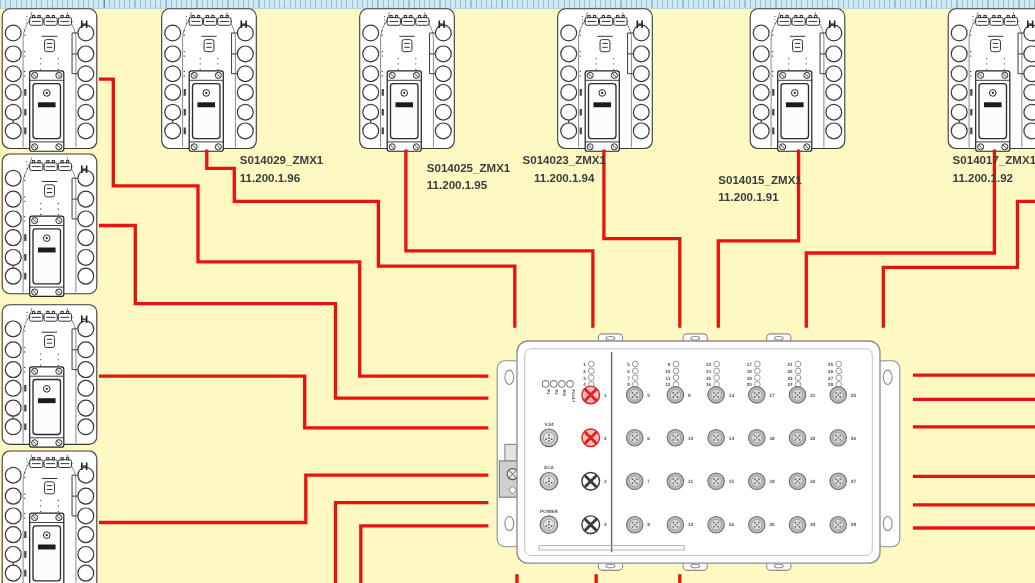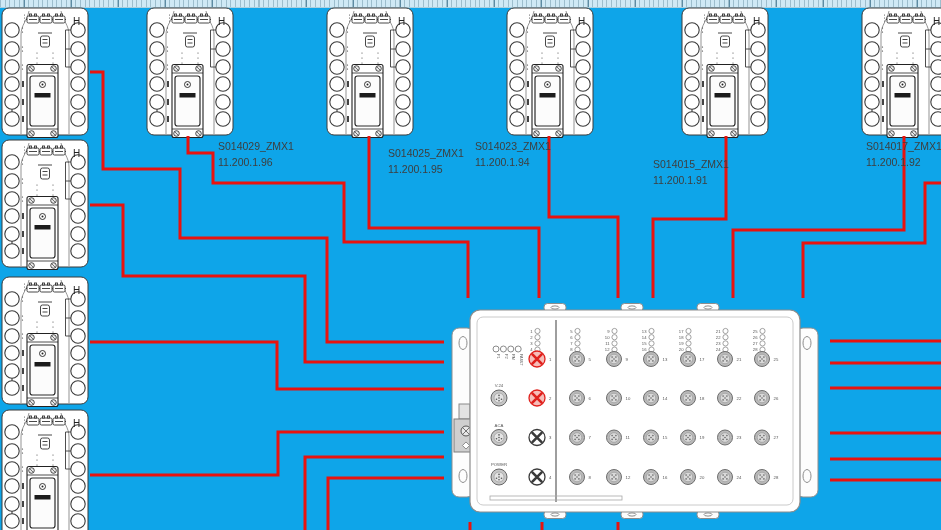--- a/index.html
+++ b/index.html
@@ -1,17 +1,17 @@
 <!DOCTYPE html>
 <html><head>
 <meta charset="utf-8">
 <style>
   html,body{margin:0;padding:0;}
-  .stage{position:relative;width:941px;height:530px;overflow:hidden;background:#0ea5e9;
-         font-family:"Liberation Sans",sans-serif;}
+  .stage{position:relative;width:941px;height:530px;overflow:hidden;background:#fef9c3;
+         font-family:"Liberation Sans",sans-serif;font-weight:bold;}
   .ruler{position:absolute;top:0;left:0;width:941px;height:7px;background-color:#cfe9f5;
          border-bottom:1px solid #aacfdf;
          background-image:
            repeating-linear-gradient(90deg,#9dbecd 0 1px,transparent 1px 4.7px),
            repeating-linear-gradient(90deg,#5d8ba3 0 1px,transparent 1px 23.5px);}
   svg{position:absolute;left:0;top:0;}
   svg text{font-family:"Liberation Sans",sans-serif;}
   .dev-label{position:absolute;font-size:10.5px;line-height:15.5px;color:#3e3e3e;white-space:nowrap;}
 </style>
 </head>
@@ -548,21 +548,21 @@
 
   <div id="label-layer">
       <div class="dev-label" style="left: 218px; top: 139px;">
         <div>S014029_ZMX1</div>
         <div>11.200.1.96</div>
       </div>
       <div class="dev-label" style="left: 388px; top: 146px;">
         <div>S014025_ZMX1</div>
         <div>11.200.1.95</div>
       </div>
-      <div class="dev-label" style="left: 475px; top: 139px;">
+      <div class="dev-label" style="left: 475px; top: 139px; text-align: center;">
         <div>S014023_ZMX1</div>
         <div>11.200.1.94</div>
       </div>
       <div class="dev-label" style="left: 653px; top: 157px;">
         <div>S014015_ZMX1</div>
         <div>11.200.1.91</div>
       </div>
       <div class="dev-label" style="left: 866px; top: 139px;">
         <div>S014017_ZMX1</div>
         <div>11.200.1.92</div>

